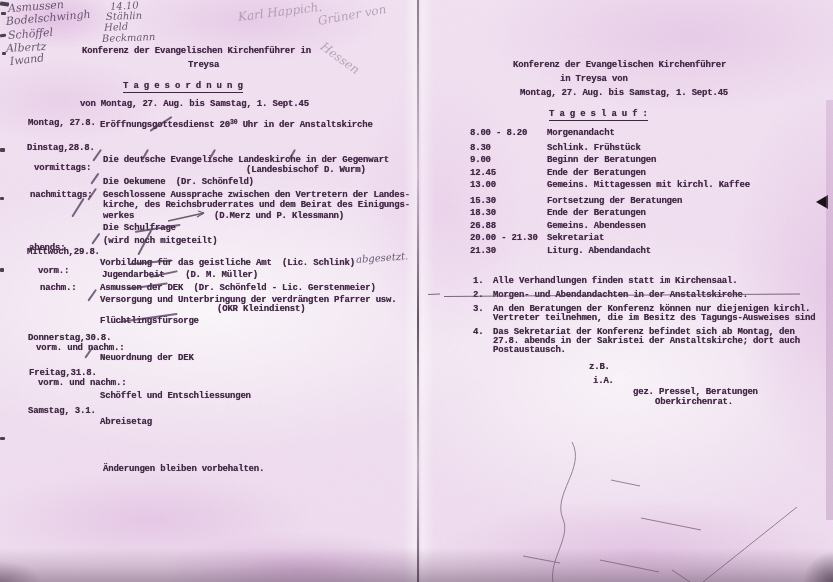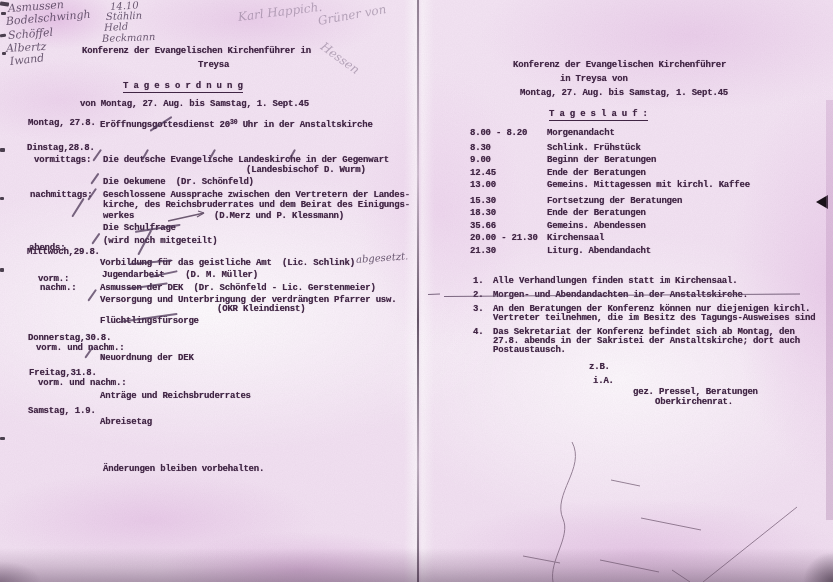--- a/index.html
+++ b/index.html
@@ -69,61 +69,61 @@
     <span class="hw small" style="left:110px;top:1px;transform:rotate(-3deg)">14.10</span>
     <span class="hw small" style="left:106px;top:11px;transform:rotate(-2deg)">Stählin</span>
     <span class="hw small" style="left:104px;top:22px;transform:rotate(-3deg)">Held</span>
     <span class="hw small" style="left:102px;top:33px;transform:rotate(-2deg)">Beckmann</span>
 
     <span class="hw faint" style="left:238px;top:10px;transform:rotate(-7deg)">Karl Happich.</span>
     <span class="hw faint" style="left:318px;top:14px;transform:rotate(-10deg)">Grüner von</span>
     <span class="hw faint" style="left:322px;top:38px;transform:rotate(36deg)">Hessen</span>
 
     <span class="t" style="left:82px;top:46px">Konferenz der Evangelischen Kirchenführer in</span>
-    <span class="t" style="left:198px;top:60px">Treysa</span>
+    <span class="t" style="left:188px;top:60px">Treysa</span>
     <span class="t u" style="left:123px;top:81px">T a g e s o r d n u n g</span>
     <span class="t" style="left:80px;top:99px">von Montag, 27. Aug. bis Samstag, 1. Sept.45</span>
 
     <span class="t" style="left:28px;top:118px">Montag, 27.8.</span>
     <span class="t" style="left:100px;top:120px"><span>Eröffnungsgottesdienst 20</span><span class="sup">30</span><span> Uhr in der Anstaltskirche</span></span>
 
     <span class="t" style="left:27px;top:143px">Dinstag,28.8.</span>
-    <span class="t" style="left:34px;top:155px">vormittags:</span>
+    <span class="t" style="left:34px;top:163px">vormittags:</span>
     <span class="t" style="left:103px;top:155px">Die deutsche Evangelische Landeskirche in der Gegenwart</span>
     <span class="t" style="left:246px;top:165px">(Landesbischof D. Wurm)</span>
     <span class="t" style="left:103px;top:177px">Die Oekumene  (Dr. Schönfeld)</span>
     <span class="t" style="left:30px;top:190px">nachmittags:</span>
     <span class="t" style="left:103px;top:190px">Geschlossene Aussprache zwischen den Vertretern der Landes-</span>
     <span class="t" style="left:103px;top:200px">kirche, des Reichsbruderrates und dem Beirat des Einigungs-</span>
     <span class="t" style="left:103px;top:211px">werkes</span>
     <span class="t" style="left:214px;top:211px">(D.Merz und P. Klessmann)</span>
     <span class="t" style="left:103px;top:223px">Die Schulfrage</span>
     <span class="t" style="left:29px;top:243px">abends:</span>
     <span class="t" style="left:103px;top:236px">(wird noch mitgeteilt)</span>
 
     <span class="t" style="left:27px;top:247px">Mittwoch,29.8.</span>
-    <span class="t" style="left:38px;top:274px">vorm.:</span>
+    <span class="t" style="left:38px;top:266px">vorm.:</span>
     <span class="t" style="left:100px;top:258px">Vorbildung für das geistliche Amt  (Lic. Schlink)</span>
     <span class="hw small" style="left:356px;top:254px;transform:rotate(-4deg)">abgesetzt.</span>
     <span class="t" style="left:102px;top:270px">Jugendarbeit    (D. M. Müller)</span>
     <span class="t" style="left:40px;top:283px">nachm.:</span>
     <span class="t" style="left:100px;top:283px">Asmussen der DEK  (Dr. Schönfeld - Lic. Gerstenmeier)</span>
     <span class="t" style="left:100px;top:295px">Versorgung und Unterbringung der verdrängten Pfarrer usw.</span>
     <span class="t" style="left:217px;top:304px">(OKR Kleindienst)</span>
     <span class="t" style="left:100px;top:316px">Flüchtlingsfürsorge</span>
 
     <span class="t" style="left:28px;top:333px">Donnerstag,30.8.</span>
     <span class="t" style="left:36px;top:343px">vorm. und nachm.:</span>
     <span class="t" style="left:100px;top:353px">Neuordnung der DEK</span>
 
     <span class="t" style="left:29px;top:368px">Freitag,31.8.</span>
     <span class="t" style="left:38px;top:378px">vorm. und nachm.:</span>
-    <span class="t" style="left:100px;top:391px">Anträge und Reichsbruderrates</span>
-
-    <span class="t" style="left:28px;top:406px">Samstag, 1.9.</span>
+    <span class="t" style="left:100px;top:391px">Schöffel und Entschliessungen</span>
+
+    <span class="t" style="left:28px;top:406px">Samstag, 3.1.</span>
     <span class="t" style="left:100px;top:417px">Abreisetag</span>
 
     <span class="t" style="left:103px;top:464px">Änderungen bleiben vorbehalten.</span>
 
     <div class="tick" style="left:150px;top:130px;width:26px;transform:rotate(-33deg)"></div>
     <div class="tick" style="left:93px;top:160px;width:14px;transform:rotate(-55deg)"></div>
     <div class="tick" style="left:142px;top:159px;width:12px;transform:rotate(-60deg)"></div>
     <div class="tick" style="left:209px;top:159px;width:12px;transform:rotate(-60deg)"></div>
     <div class="tick" style="left:289px;top:159px;width:12px;transform:rotate(-60deg)"></div>
     <div class="tick" style="left:91px;top:183px;width:13px;transform:rotate(-55deg)"></div>
@@ -156,24 +156,24 @@
     <span class="t" style="left:470px;top:155px">9.00</span>
     <span class="t" style="left:547px;top:155px">Beginn der Beratungen</span>
     <span class="t" style="left:470px;top:168px">12.45</span>
     <span class="t" style="left:547px;top:168px">Ende der Beratungen</span>
     <span class="t" style="left:470px;top:180px">13.00</span>
     <span class="t" style="left:547px;top:180px">Gemeins. Mittagessen mit kirchl. Kaffee</span>
     <span class="t" style="left:470px;top:196px">15.30</span>
     <span class="t" style="left:547px;top:196px">Fortsetzung der Beratungen</span>
     <span class="t" style="left:470px;top:208px">18.30</span>
     <span class="t" style="left:547px;top:208px">Ende der Beratungen</span>
-    <span class="t" style="left:470px;top:221px">35.66</span>
+    <span class="t" style="left:470px;top:221px">26.88</span>
     <span class="t" style="left:547px;top:221px">Gemeins. Abendessen</span>
     <span class="t" style="left:470px;top:233px">20.00 - 21.30</span>
-    <span class="t" style="left:547px;top:233px">Kirchensaal</span>
+    <span class="t" style="left:547px;top:233px">Sekretariat</span>
     <span class="t" style="left:470px;top:246px">21.30</span>
     <span class="t" style="left:547px;top:246px">Liturg. Abendandacht</span>
 
     <span class="t" style="left:473px;top:276px">1.</span>
     <span class="t" style="left:493px;top:276px">Alle Verhandlungen finden statt im Kirchensaal.</span>
     <span class="t" style="left:473px;top:290px">2.</span>
     <span class="t" style="left:493px;top:290px">Morgen- und Abendandachten in der Anstaltskirche.</span>
     <span class="t" style="left:473px;top:304px">3.</span>
     <span class="t" style="left:493px;top:304px">An den Beratungen der Konferenz können nur diejenigen kirchl.</span>
     <span class="t" style="left:493px;top:313px">Vertreter teilnehmen, die im Besitz des Tagungs-Ausweises sind</span>

